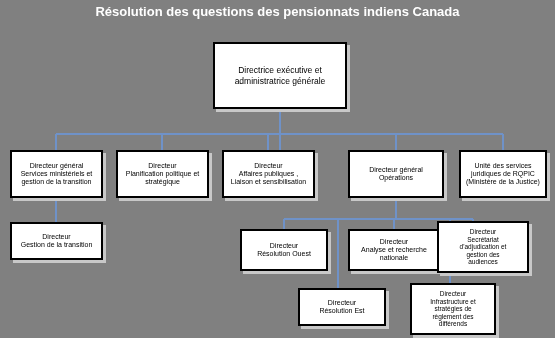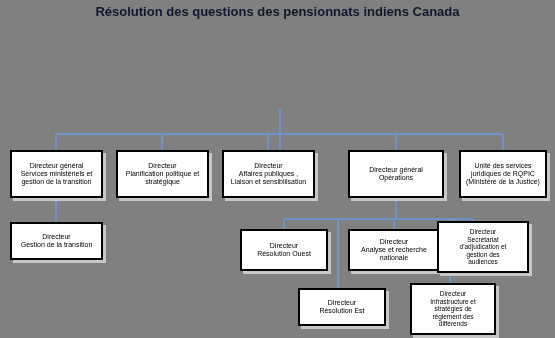--- a/index.html
+++ b/index.html
@@ -12,21 +12,21 @@
   }
   #chart{
     position:absolute;left:0;top:0;width:555px;height:338px;
   }
   .title{
     position:absolute;
     left:0;top:4px;width:555px;
     text-align:center;
     font-size:13px;
     font-weight:bold;
-    color:#0f172a;
+    color:#ffffff;
     letter-spacing:0px;
   }
   
   .lines{position:absolute;left:0;top:0;width:555px;height:338px;}
   .node{
     position:absolute;
     background:#ffffff;
     border:1px solid #000000;
     box-shadow:3px 3px 0 0 #c8c8c8;
     box-sizing:border-box;
@@ -89,20 +89,26 @@
       <line x1="284" y1="219" x2="473" y2="219"></line>
       <line x1="284" y1="219" x2="284" y2="229"></line>
       <line x1="394" y1="219" x2="394" y2="229"></line>
       <line x1="473" y1="219" x2="473" y2="221"></line>
 
       <line x1="338" y1="219" x2="338" y2="288"></line>
       <line x1="450" y1="219" x2="450" y2="283"></line>
     </g>
   </svg>
 
+  <div class="node root">
+    <span class="inner">
+      <span>Directrice exécutive et</span><br>
+      <span>administratrice générale</span>
+    </span>
+  </div>
 
   <div class="node r2 n-dg-serv">
     <span class="inner">
       <span>Directeur général</span><br>
       <span>Services ministériels et</span><br>
       <span>gestion de la transition</span>
     </span>
   </div>
 
   <div class="node r2 n-plan">

